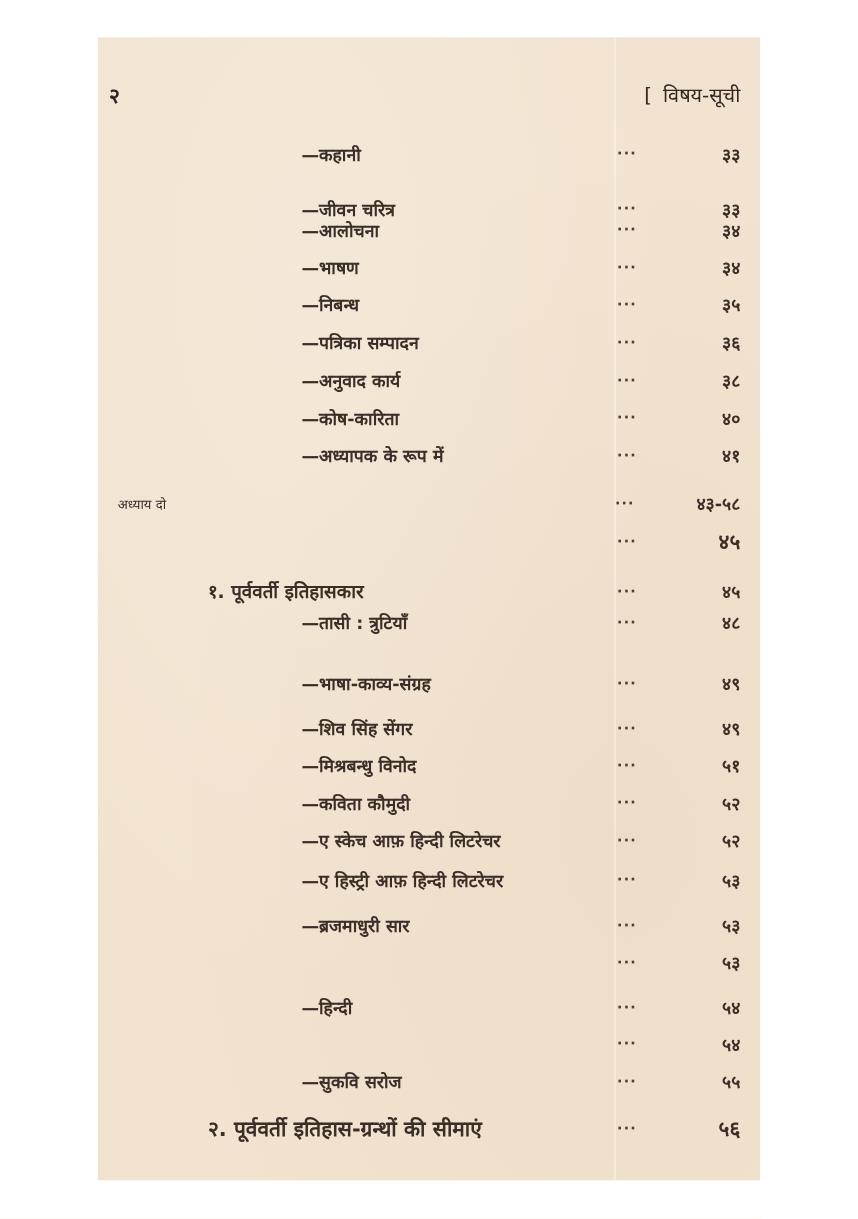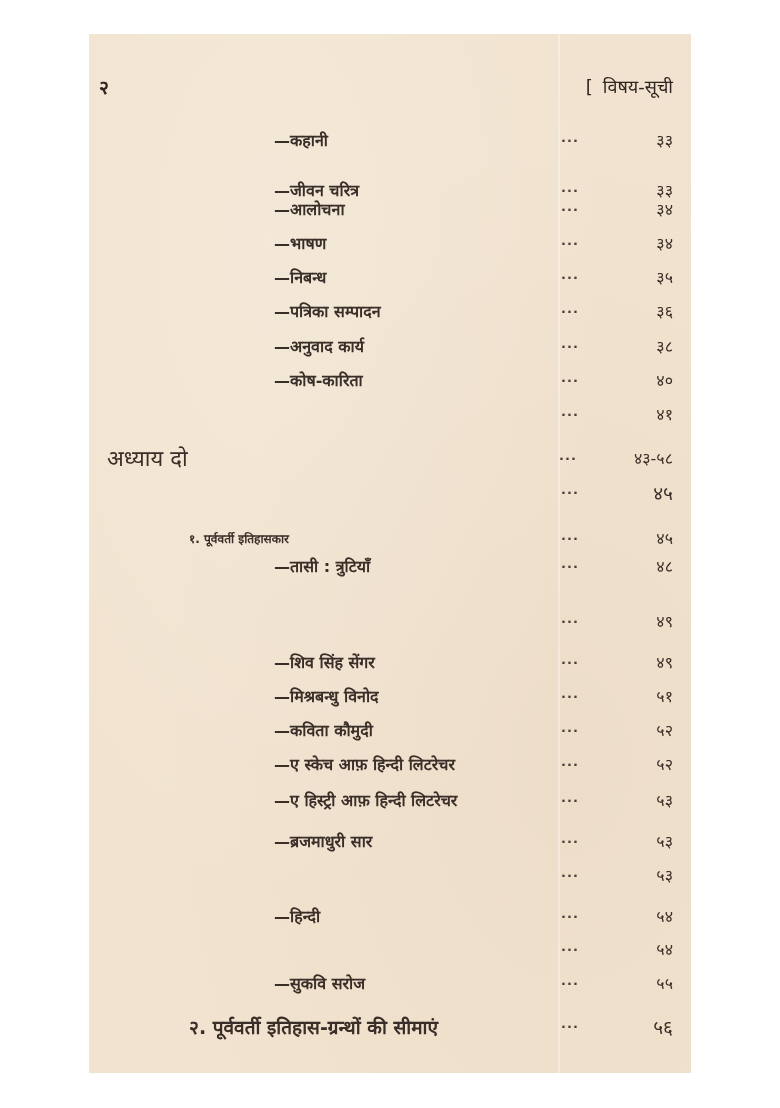--- a/index.html
+++ b/index.html
@@ -37,24 +37,24 @@
   .row {
     position: absolute; left: 0; width: 100%; height: 30px;
     font-size: 16px; line-height: 30px; color: #3a2e28;
   }
   .row .label { position: absolute; white-space: nowrap; font-weight: bold; text-align: right; }
   .row .dots {
     position: absolute; left: 472px; font-size: 13px; letter-spacing: 1px;
     font-weight: bold; color: #4a3d36;
   }
   .row .pg {
-    position: absolute; right: 18px; font-weight: normal; text-align: center;
+    position: absolute; right: 18px; font-weight: bold; text-align: center;
   }
   .row.big { font-size: 19px; }
-  .row.chapter .label { left: 18px; font-weight: normal; font-size: 22px; }
+  .row.chapter .label { left: 18px; font-weight: normal; font-size: 12px; }
   .row.chapter .dots { left: 470px; }
 </style>
 </head>
 <body>
 
 <div class="page">
   <div class="fold"></div>
 
   <div class="hdr-num">२</div>
   <div class="hdr-title">
@@ -95,45 +95,47 @@
     <span class="label" style="left:185px">—अनुवाद कार्य</span>
     <span class="dots">···</span>
     <span class="pg">३८</span>
   </div>
   <div class="row" style="top:332px">
     <span class="label" style="left:185px">—कोष-कारिता</span>
     <span class="dots">···</span>
     <span class="pg">४०</span>
   </div>
   <div class="row" style="top:366px">
+    <span class="label" style="left:185px">—अध्यापक के रूप में</span>
     <span class="dots">···</span>
     <span class="pg">४१</span>
   </div>
 
   <div class="row chapter" style="top:410px">
     <span class="label">अध्याय दो</span>
     <span class="dots">···</span>
     <span class="pg">४३-५८</span>
   </div>
   <div class="row big" style="top:444px">
     <span class="dots">···</span>
     <span class="pg">४५</span>
   </div>
   <div class="row" style="top:490px">
-    <span class="label" style="left:100px; font-size:12px">१. पूर्ववर्ती इतिहासकार</span>
+    <span class="label" style="left:100px; font-size:17px">१. पूर्ववर्ती इतिहासकार</span>
     <span class="dots">···</span>
     <span class="pg">४५</span>
   </div>
 
   <div class="row" style="top:518px">
     <span class="label" style="left:185px">—तासी : त्रुटियाँ</span>
     <span class="dots">···</span>
     <span class="pg">४८</span>
   </div>
   <div class="row" style="top:573px">
+    <span class="label" style="left:185px">—भाषा-काव्य-संग्रह</span>
     <span class="dots">···</span>
     <span class="pg">४९</span>
   </div>
   <div class="row" style="top:614px">
     <span class="label" style="left:185px">—शिव सिंह सेंगर</span>
     <span class="dots">···</span>
     <span class="pg">४९</span>
   </div>
   <div class="row" style="top:648px">
     <span class="label" style="left:185px">—मिश्रबन्धु विनोद</span>

